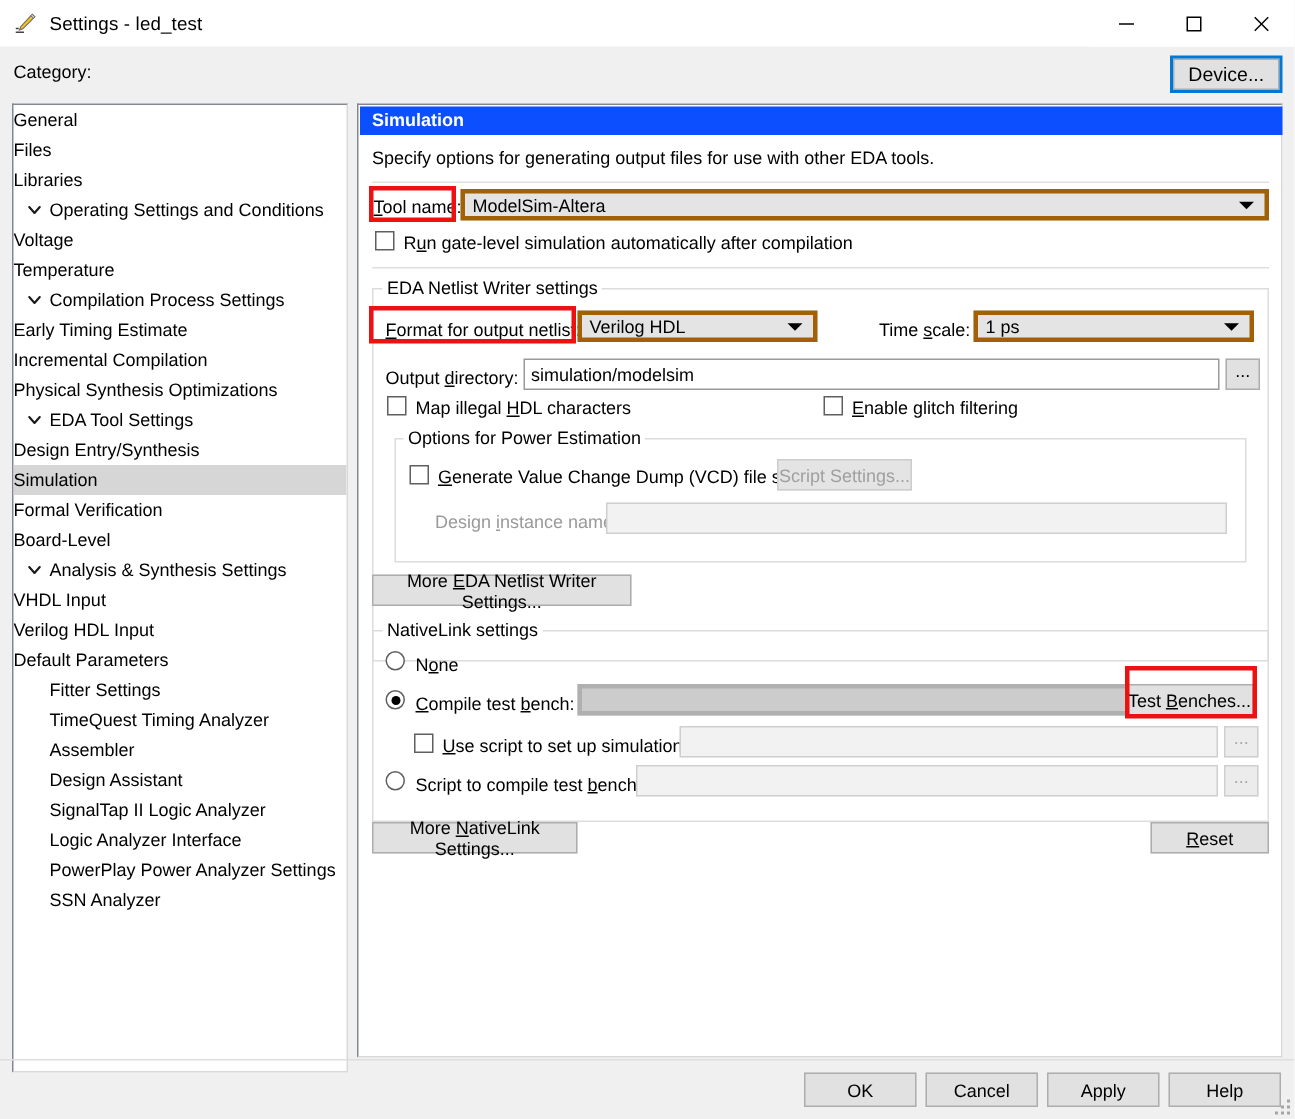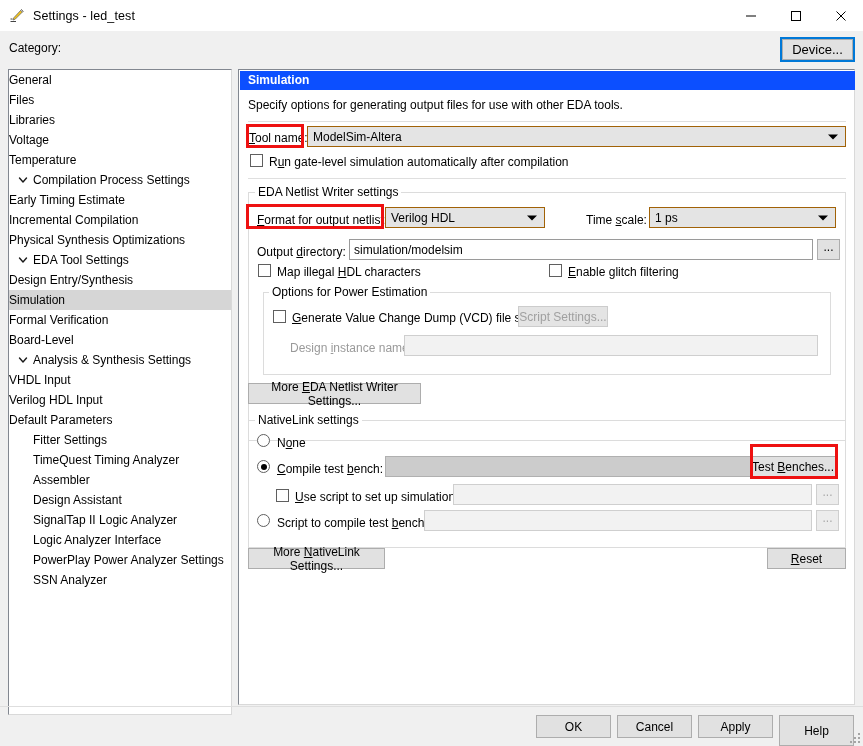--- a/index.html
+++ b/index.html
@@ -158,21 +158,21 @@
     font-size: 12px;
     line-height: 14px;
     white-space: nowrap;
   }
   .lbl.dim { color: #9a9a9a; }
   u { text-decoration: underline; text-underline-offset: 1px; }
 
   .combo {
     position: absolute;
     background: #e4e4e4;
-    border: 1px solid #a16207;
+    border: 3px solid #a16207;
     box-sizing: border-box;
     height: 21px;
     display: flex;
     align-items: center;
     font-size: 12px;
     padding-left: 5px;
   }
   .combo .arrow {
     position: absolute;
     right: 7px;
@@ -339,20 +339,25 @@
 <div class="cat-row">
   <span class="cat-label">Category:</span>
 </div>
 <button class="device-btn">Device...</button>
 
 <div class="tree-panel">
   <div id="tree-body">
       <div class="tree-item lvl1"><span class="tree-text">General</span></div>
       <div class="tree-item lvl1"><span class="tree-text">Files</span></div>
       <div class="tree-item lvl1"><span class="tree-text">Libraries</span></div>
+      <div class="tree-item lvl0"><span class="tree-chevron">
+          <svg width="10" height="10" viewBox="0 0 10 10">
+            <polyline points="1.5,3 5,7 8.5,3" fill="none" stroke="#1a1a1a" stroke-width="1.4" stroke-linecap="round" stroke-linejoin="round"></polyline>
+          </svg>
+        </span><span class="tree-text">Operating Settings and Conditions</span></div>
       <div class="tree-item lvl1"><span class="tree-text">Voltage</span></div>
       <div class="tree-item lvl1"><span class="tree-text">Temperature</span></div>
       <div class="tree-item lvl0"><span class="tree-chevron">
           <svg width="10" height="10" viewBox="0 0 10 10">
             <polyline points="1.5,3 5,7 8.5,3" fill="none" stroke="#1a1a1a" stroke-width="1.4" stroke-linecap="round" stroke-linejoin="round"></polyline>
           </svg>
         </span><span class="tree-text">Compilation Process Settings</span></div>
       <div class="tree-item lvl1"><span class="tree-text">Early Timing Estimate</span></div>
       <div class="tree-item lvl1"><span class="tree-text">Incremental Compilation</span></div>
       <div class="tree-item lvl1"><span class="tree-text">Physical Synthesis Optimizations</span></div>
@@ -488,21 +493,21 @@
 </div>
 
 <div class="redbox" style="left:246px; top:124px; width:58px; height:24px;"></div>
 <div class="redbox" style="left:246px; top:204px; width:138px; height:25px;"></div>
 <div class="redbox" style="left:750px; top:444px; width:88px; height:35px;"></div>
 
 <div class="bottom-sep"></div>
 <button class="btn" style="left:536px; top:715px; width:75px; height:23px;">OK</button>
 <button class="btn" style="left:617px; top:715px; width:75px; height:23px;">Cancel</button>
 <button class="btn" style="left:698px; top:715px; width:75px; height:23px;">Apply</button>
-<button class="btn" style="left:779px; top:715px; width:75px; height:31px;">Help</button>
+<button class="btn" style="left:779px; top:715px; width:75px; height:23px;">Help</button>
 
 <div class="grip">
   <i style="left:8px; top:8px;"></i>
   <i style="left:4px; top:8px;"></i>
   <i style="left:8px; top:4px;"></i>
   <i style="left:0px; top:8px;"></i>
   <i style="left:8px; top:0px;"></i>
   <i style="left:4px; top:4px;"></i>
 </div>
 

